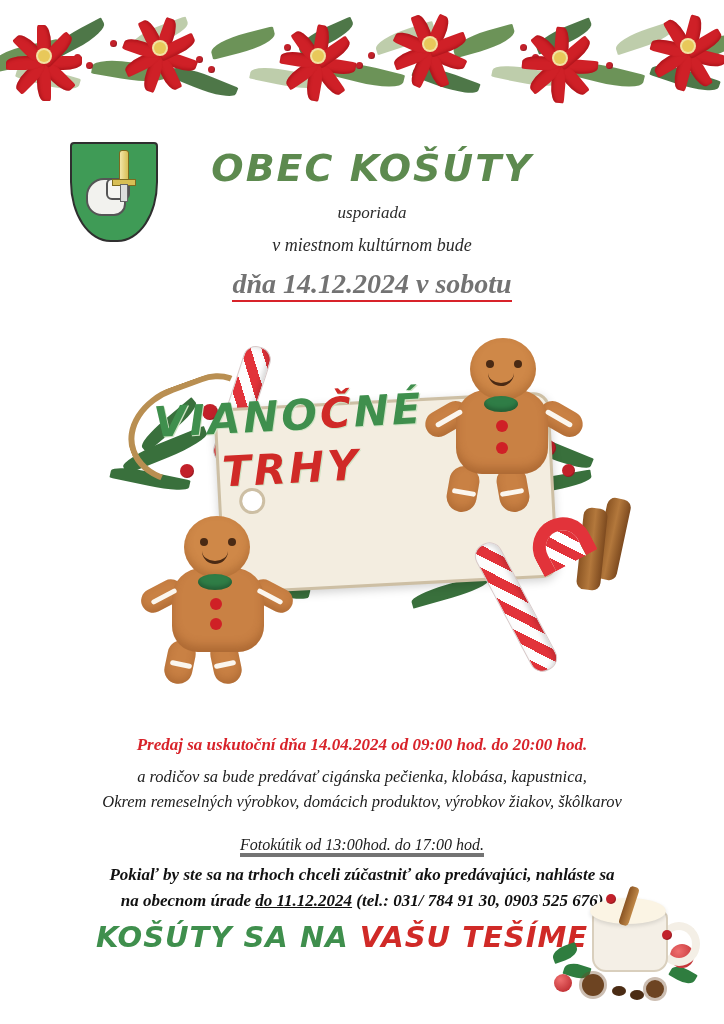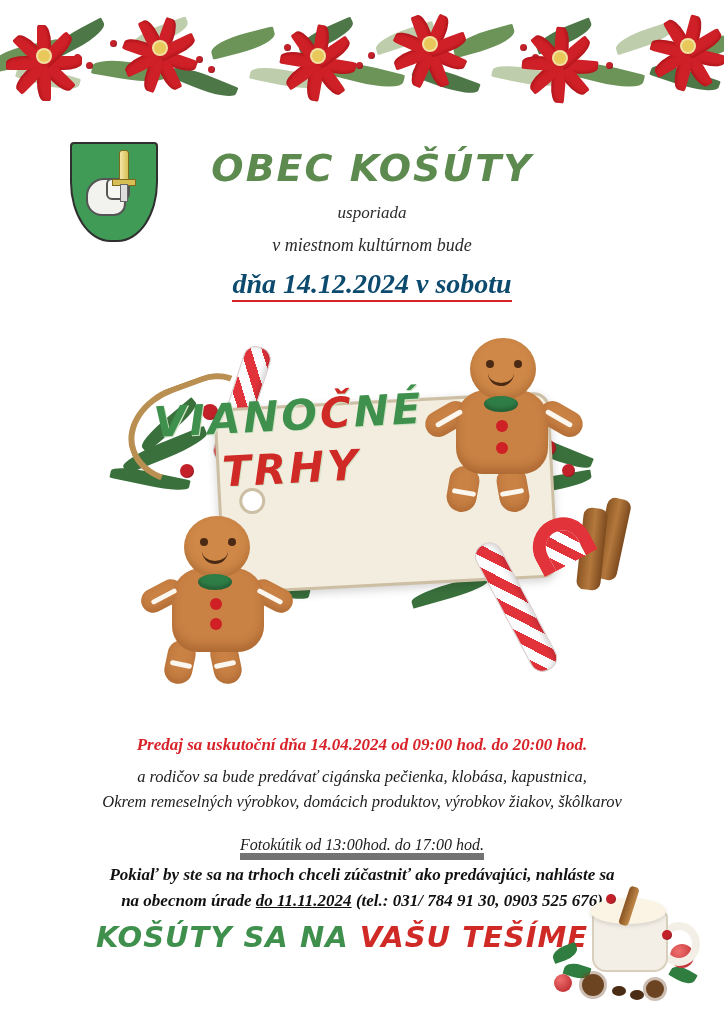--- a/index.html
+++ b/index.html
@@ -150,21 +150,21 @@
     font-style: italic;
     padding-left: 20px;
   }
   .sub1 { top: 203px; font-size: 17px; }
   .sub2 { top: 235px; font-size: 18px; }
   .datum {
     position: absolute;
     left: 0; right: 0;
     top: 268px;
     text-align: center;
-    color: #0c4a6e;
+    color: #737373;
     font-family: "Liberation Serif", serif;
     font-style: italic;
     font-weight: bold;
     font-size: 28px;
     padding-left: 20px;
   }
   .datum span { border-bottom: 2px solid #d8232a; padding-bottom: 1px; }
 
   
   .illu {
@@ -379,21 +379,21 @@
   .foto {
     position: absolute;
     left: 0; right: 0;
     top: 836px;
     text-align: center;
     color: #1c1c1c;
     font-family: "Liberation Serif", serif;
     font-style: italic;
     font-size: 16px;
   }
-  .foto span { border-bottom: 7px solid #737373; }
+  .foto span { border-bottom: 4px solid #737373; }
   .para2 {
     position: absolute;
     left: 55px;
     right: 55px;
     top: 862px;
     text-align: center;
     color: #111;
     font-family: "Liberation Serif", serif;
     font-style: italic;
     font-weight: bold;
@@ -681,21 +681,21 @@
 
 <div class="para">
   <div>a rodičov sa bude predávať cigánska pečienka, klobása, kapustnica,</div>
   <div>Okrem remeselných výrobkov, domácich produktov, výrobkov žiakov, škôlkarov</div>
 </div>
 
 <div class="foto"><span>Fotokútik od 13:00hod. do 17:00 hod.</span></div>
 
 <div class="para2">
   <div>Pokiaľ by ste sa na trhoch chceli zúčastniť ako predávajúci, nahláste sa</div>
-  <div><span>na obecnom úrade </span><u>do 11.11.2024</u><span>  (tel.: 031/ 784 91 30, 0903 525 676)</span></div>
+  <div><span>na obecnom úrade </span><u>do 11.12.2024</u><span>  (tel.: 031/ 784 91 30, 0903 525 676)</span></div>
 </div>
 
 <div class="closing"><span>KOŠÚTY SA NA </span><span class="red">VAŠU TEŠÍME</span></div>
 
 <div class="mug-wrap">
   <div class="holly" style="left:6px;top:60px;transform:rotate(-20deg);"></div>
   <div class="holly" style="left:18px;top:78px;transform:rotate(18deg);"></div>
   <div class="holly" style="left:124px;top:82px;transform:rotate(30deg);"></div>
   <div class="ornament" style="left:124px;top:58px;"></div>
   <div class="ornament" style="left:8px;top:88px;width:18px;height:18px;"></div>

